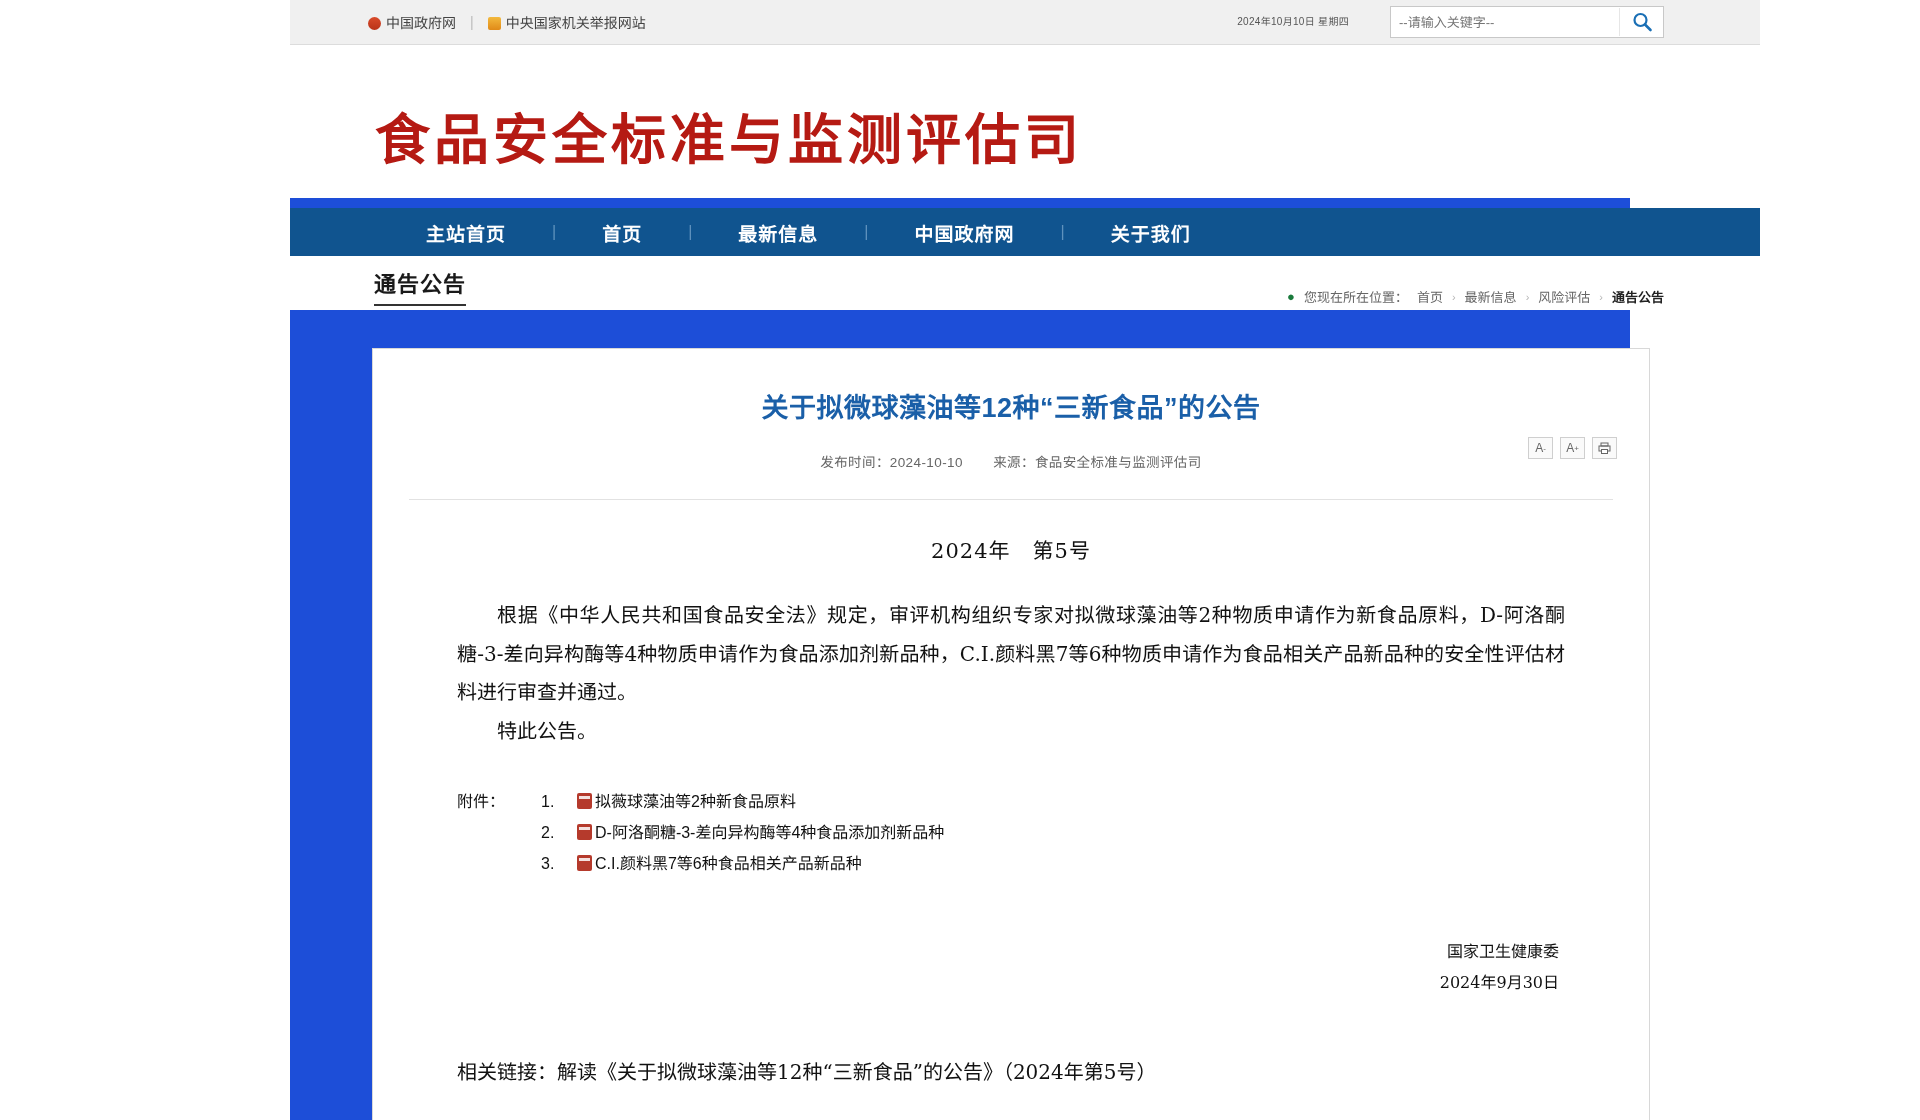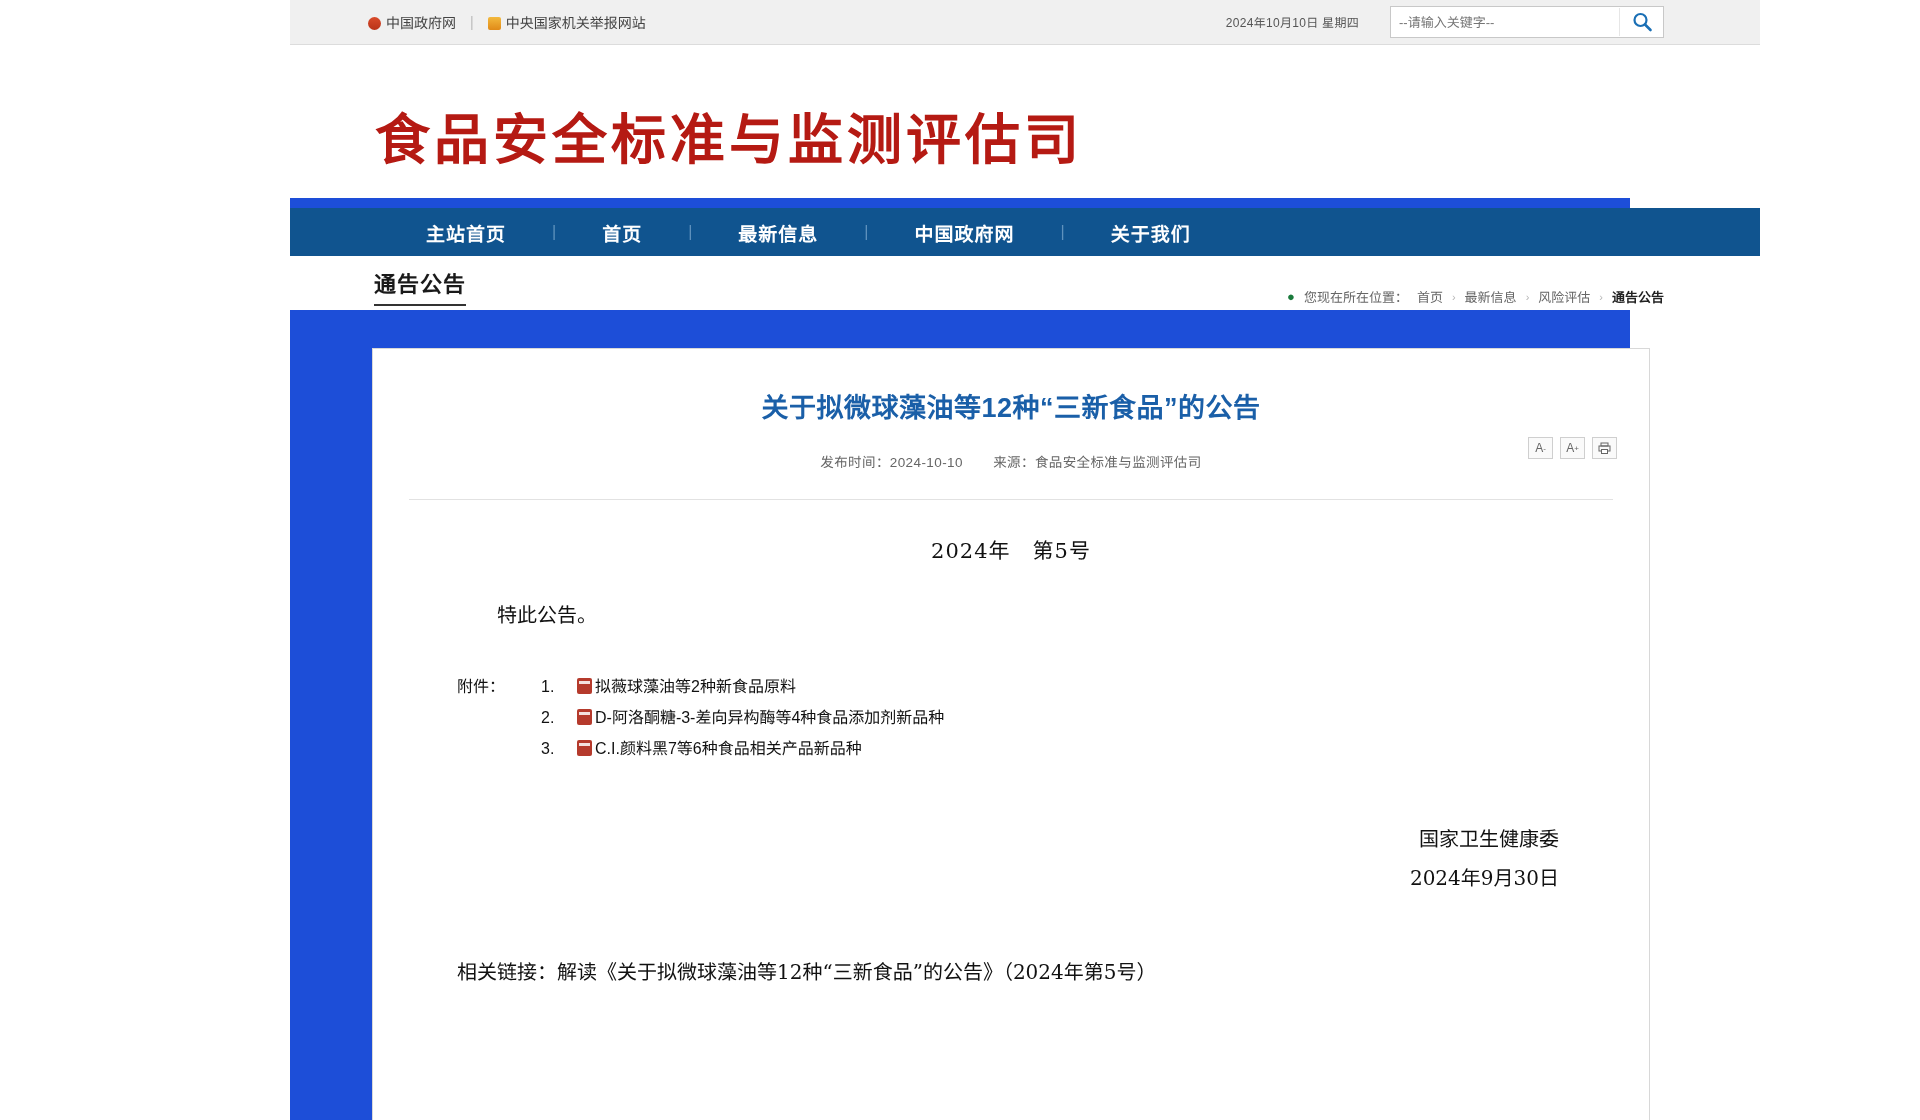--- a/index.html
+++ b/index.html
@@ -67,23 +67,23 @@
     height: 13px;
     border-radius: 2px;
     position: relative;
     top: 1px;
   }
   .icon-gov { background: linear-gradient(180deg,#d94b2b 0%, #b93318 100%); border-radius: 50%; }
   .icon-report { background: linear-gradient(180deg,#f3b93d 0%, #e08a18 100%); border-radius: 2px; }
 
   .top-date {
     position: absolute;
-    right: 401px;
+    right: 411px;
     top: 13px;
-    font-size: 12px;
+    font-size: 10px;
     color: #555;
     letter-spacing: .3px;
     white-space: nowrap;
     text-align: center;
   }
   .search-wrap {
     position: absolute;
     right: 96px;
     top: 6px;
     width: 272px;
@@ -306,21 +306,21 @@
     position: absolute;
     left: 2px; top: 3px;
     width: 11px; height: 3px;
     background: #ffffff;
     opacity: .85;
   }
   .attach-link { color: #111; text-decoration: none; }
   .signoff {
     margin: 56px 84px 0 84px;
     font-family: "DejaVu Serif", "Liberation Serif", serif;
-    font-size: 20px;
+    font-size: 16px;
     line-height: 1.95;
     color: #111;
     text-align: right;
     padding-right: 6px;
   }
   .related {
     margin: 58px 84px 0 84px;
     font-family: "DejaVu Serif", "Liberation Serif", serif;
     font-size: 20px;
     color: #111;
@@ -422,20 +422,21 @@
           <rect x="3.5" y="7.5" width="6" height="4" fill="#fff" stroke="#666" stroke-width="1"></rect>
         </svg>
       </div>
     </div>
 
     <div class="divider"></div>
 
     <div class="doc-no">2024年　第5号</div>
 
     <div class="body-text">
+      <p>根据《中华人民共和国食品安全法》规定，审评机构组织专家对拟微球藻油等2种物质申请作为新食品原料，D-阿洛酮糖-3-差向异构酶等4种物质申请作为食品添加剂新品种，C.I.颜料黑7等6种物质申请作为食品相关产品新品种的安全性评估材料进行审查并通过。</p>
       <p>特此公告。</p>
     </div>
 
     <div class="attach-block">
       <div class="attach-row">
         <span class="attach-label">附件：</span>
         <span class="attach-num">1.</span>
         <span class="pdf-icon"></span>
         <a class="attach-link">拟薇球藻油等2种新食品原料</a>
       </div>

